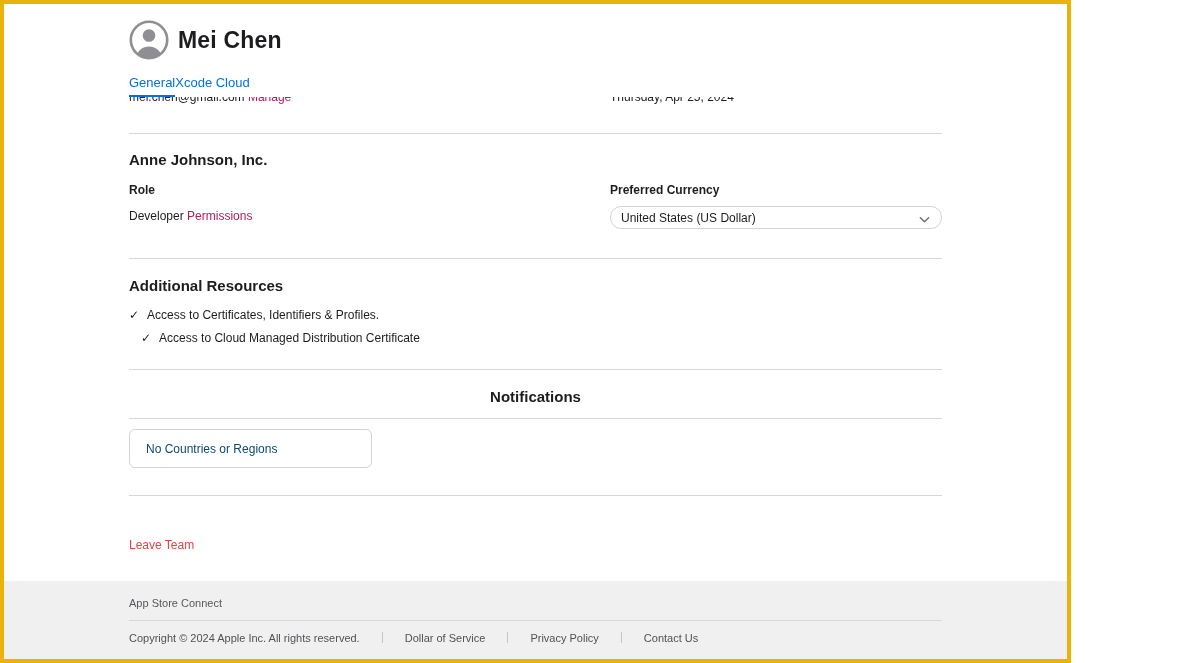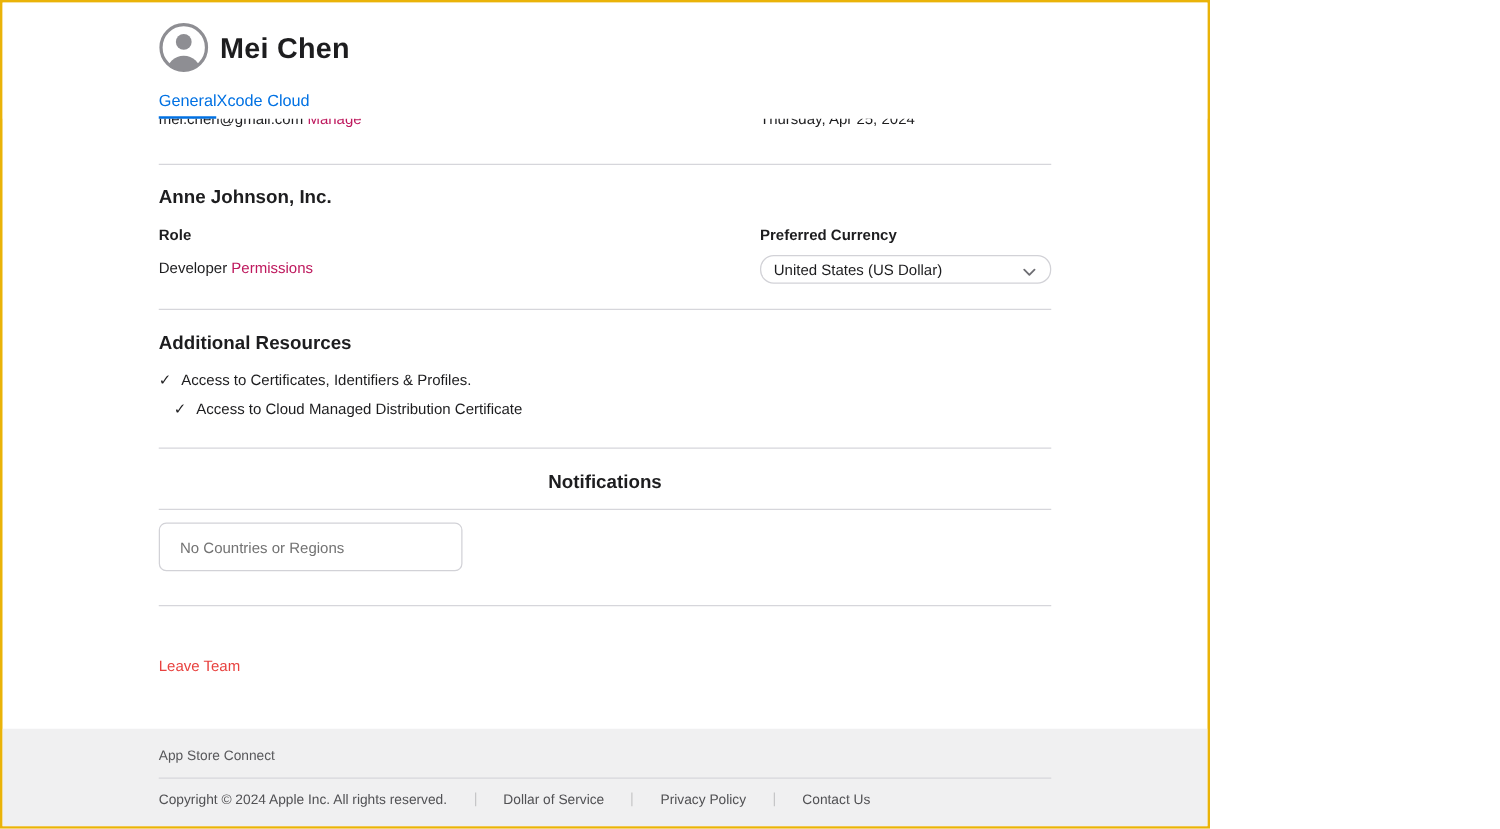--- a/index.html
+++ b/index.html
@@ -5,22 +5,22 @@
   * { margin: 0; padding: 0; box-sizing: border-box; }
   html, body { width: 1200px; height: 663px; overflow: hidden; }
   body {
     font-family: "Liberation Sans", "DejaVu Sans", sans-serif;
     background: #ffffff;
     color: #1d1d1f;
     -webkit-font-smoothing: antialiased;
   }
   .frame {
     position: relative;
-    width: 968px; height: 663px;
-    border: 2px solid #eab308;
+    width: 1071px; height: 663px;
+    border: 4px solid #eab308;
     background: #ffffff;
     overflow: hidden;
   }
   
   .header { padding: 16px 125px 0 125px; background: #fff; }
   .identity { display: flex; align-items: center; gap: 9px; }
   .avatar { width: 40px; height: 40px; flex: 0 0 40px; }
   .user-name { font-size: 23px; font-weight: 700; letter-spacing: .2px; }
   .tabs { display: flex; margin-top: 15px; }
   .tab {
@@ -38,21 +38,21 @@
     font-size: 12px; align-items: start;
   }
   .email-cell { white-space: nowrap; }
   .link-blue { color: #be185d; text-decoration: none; cursor: pointer; }
   
   .section { margin: 0 125px; }
   .section-heading { font-size: 15px; font-weight: 700; }
   .divider-bottom { border-bottom: 1px solid #d6d6db; }
   .label { font-size: 12px; font-weight: 700; }
   
-  .team-section { padding: 17px 0 20px 0; }
+  .team-section { padding: 17px 0 29px 0; }
   .team-grid { display: grid; grid-template-columns: 481px 1fr; margin-top: 15px; }
   .role-line { margin-top: 12px; font-size: 12px; }
   .select-box {
     margin-top: 9px; height: 23px; border: 1px solid #d2d2d7; border-radius: 11px;
     background: #fff; display: flex; align-items: center; justify-content: space-between;
     padding: 0 12px 0 10px; font-size: 12px; cursor: pointer;
   }
   .chevron-down { width: 10px; height: 10px; display: inline-block; }
   
   .resources-section { padding: 18px 0 24px 0; }
@@ -61,21 +61,21 @@
   .check-item.indented { margin-left: 12px; }
   .check-glyph { font-weight: 700; font-size: 12px; line-height: 14px; }
   
   .notifications-section { padding: 18px 0 0 0; text-align: center; }
   .notifications-head { padding-bottom: 13px; border-bottom: 1px solid #d6d6db; }
   .notifications-row { display: grid; grid-template-columns: 243px 1fr; padding: 10px 0 27px 0; border-bottom: 1px solid #d6d6db; }
   .notif-label { padding-top: 5px; }
   .empty-field {
     height: 39px; border: 1px solid #d2d2d7; border-radius: 6px; background: #fff;
     display: flex; align-items: center; padding-left: 16px;
-    font-size: 12px; color: #737373;
+    font-size: 12px; color: #0c4a6e;
   }
   
   .leave-team-wrap { margin: 0 125px; padding-top: 39px; }
   .leave-team { font-size: 12px; color: #e8423f; cursor: pointer; text-decoration: none; }
   
   .footer {
     position: absolute; left: 0; right: 0; bottom: 0; height: 78px;
     background: #f0f0f1; padding: 16px 125px 0 125px;
   }
   .footer-brand { font-size: 11px; color: #58585b; padding-bottom: 11px; border-bottom: 1px solid #d6d6db; }

